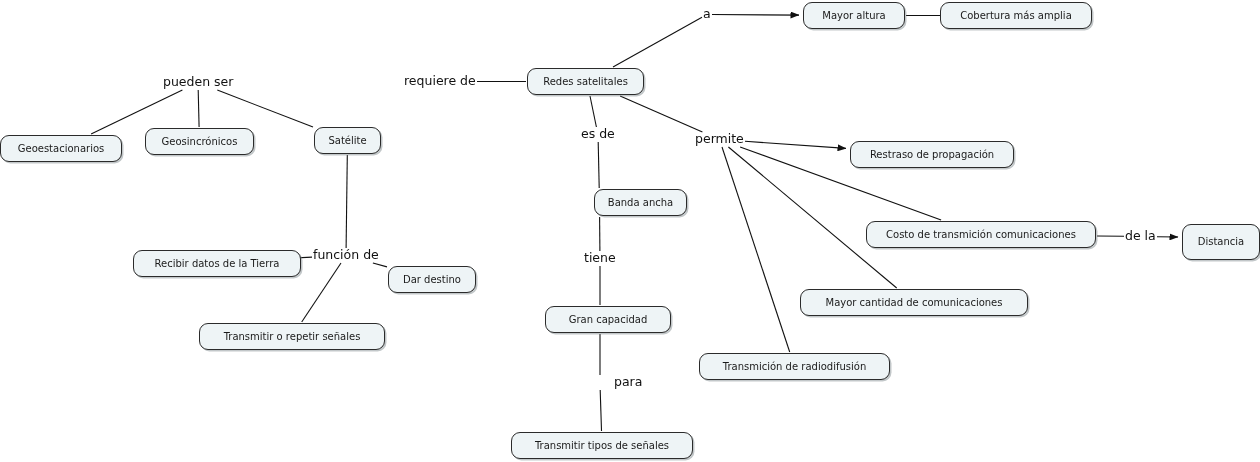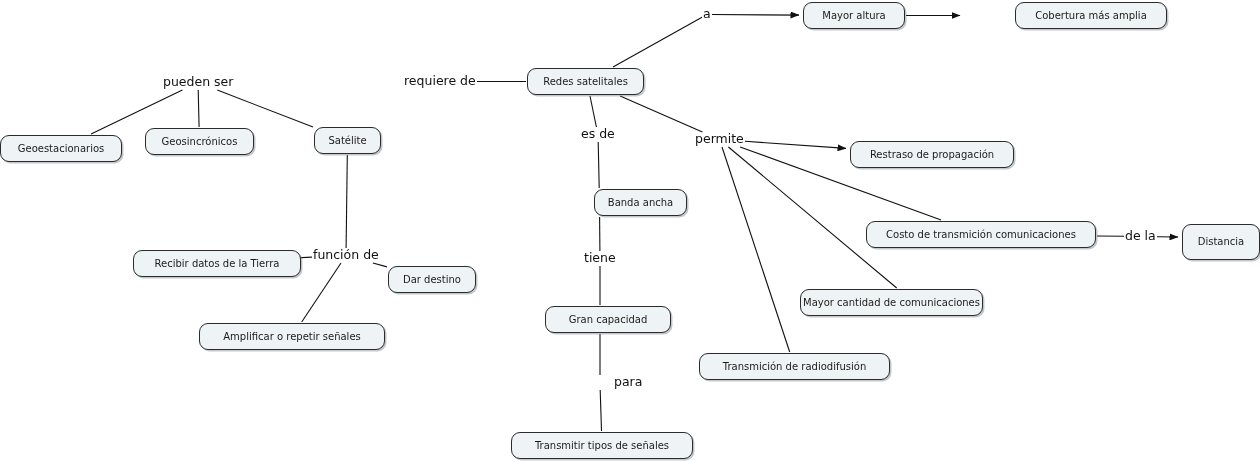--- a/index.html
+++ b/index.html
@@ -86,37 +86,37 @@
         <line x1="1157.0" y1="236.7" x2="1178.0" y2="237.0" marker-end="url(#arrowhead)"></line>
       </g>
   </svg>
   <div id="nodes-layer">
       <div class="node" style="left: 527px; top: 68px; width: 117px; height: 27px;">
         <span>Redes satelitales</span>
       </div>
       <div class="node" style="left: 803px; top: 2px; width: 102px; height: 27px;">
         <span>Mayor altura</span>
       </div>
-      <div class="node" style="left: 1015px; top: 2px; width: 152px; height: 27px;">
+      <div class="node" style="left: 940px; top: 2px; width: 152px; height: 27px;">
         <span>Cobertura más amplia</span>
       </div>
       <div class="node" style="left: 314px; top: 127px; width: 67px; height: 27px;">
         <span>Satélite</span>
       </div>
       <div class="node" style="left: 145px; top: 128px; width: 109px; height: 27px;">
         <span>Geosincrónicos</span>
       </div>
       <div class="node" style="left: 0px; top: 135px; width: 122px; height: 27px;">
         <span>Geoestacionarios</span>
       </div>
       <div class="node" style="left: 97px; top: 250px; width: 168px; height: 27px; margin-left: 36px;">
         <span>Recibir datos de la Tierra</span>
       </div>
       <div class="node" style="left: 199px; top: 323px; width: 186px; height: 27px;">
-        <span>Amplificar o repetir señales</span>
+        <span>Transmitir o repetir señales</span>
       </div>
       <div class="node" style="left: 388px; top: 266px; width: 88px; height: 27px;">
         <span>Dar destino</span>
       </div>
       <div class="node" style="left: 553px; top: 189px; width: 93px; height: 27px; margin-left: 41px;">
         <span>Banda ancha</span>
       </div>
       <div class="node" style="left: 545px; top: 306px; width: 126px; height: 27px;">
         <span>Gran capacidad</span>
       </div>
@@ -125,21 +125,21 @@
       </div>
       <div class="node" style="left: 850px; top: 141px; width: 164px; height: 27px;">
         <span>Restraso de propagación</span>
       </div>
       <div class="node" style="left: 866px; top: 221px; width: 230px; height: 27px;">
         <span>Costo de transmición comunicaciones</span>
       </div>
       <div class="node" style="left: 1182px; top: 224px; width: 78px; height: 36px;">
         <span>Distancia</span>
       </div>
-      <div class="node" style="left: 800px; top: 289px; width: 183px; height: 27px;">
+      <div class="node" style="left: 800px; top: 289px; width: 228px; height: 27px;">
         <span>Mayor cantidad de comunicaciones</span>
       </div>
       <div class="node" style="left: 699px; top: 353px; width: 191px; height: 27px;">
         <span>Transmición de radiodifusión</span>
       </div>
     </div>
   <div id="labels-layer">
       <div class="link-label" style="left: 703px; top: 8px;">a</div>
       <div class="link-label" style="left: 404px; top: 75px;">requiere de</div>
       <div class="link-label" style="left: 163px; top: 76px;">pueden ser</div>

